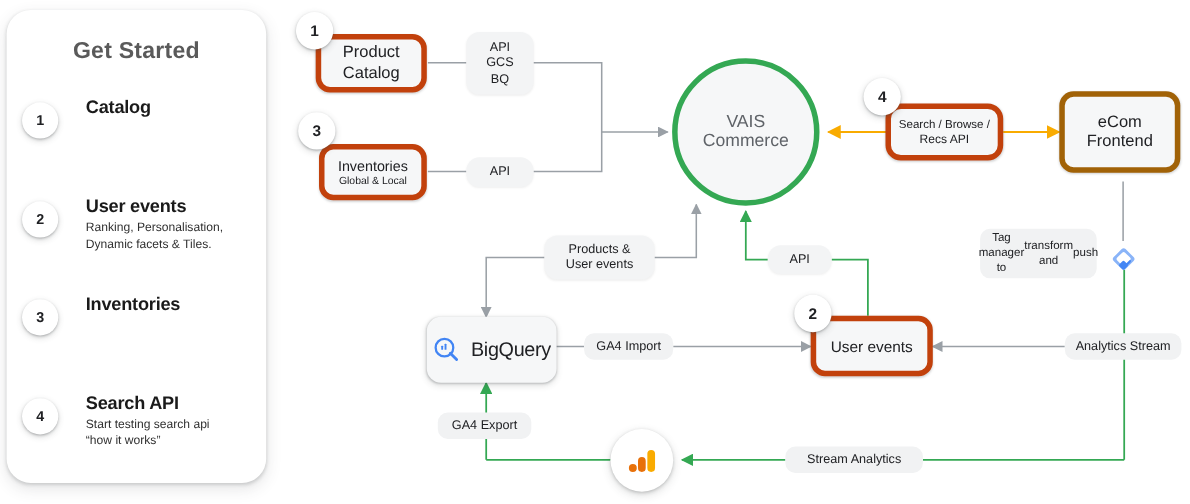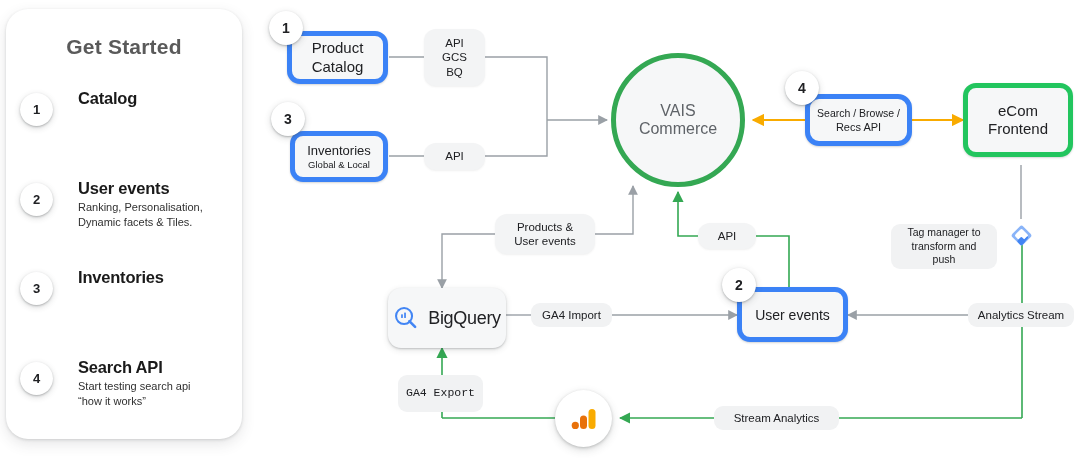--- a/index.html
+++ b/index.html
@@ -109,26 +109,26 @@
     display: flex;
     flex-direction: column;
     align-items: center;
     justify-content: center;
     text-align: center;
     background: #f6f7f8;
     color: #202124;
   }
   
   .node-yellow {
-    border: 5px solid #3b82f6;
+    border: 5px solid #c2410c;
     border-radius: 13px;
     box-shadow: 0 1px 2px rgba(60,64,67,.22);
   }
   .node-slate {
-    border: 5px solid #22c55e;
+    border: 5px solid #a16207;
     border-radius: 13px;
     background: #f6f7f8;
     box-shadow: 0 1px 2px rgba(60,64,67,.22);
   }
   
   .chip {
     position: absolute;
     box-sizing: border-box;
     background: #f1f2f3;
     border-radius: 9px;
@@ -396,28 +396,28 @@
 
     <div class="chip chip-soft" style="left:424px; top:143px; width:61px; height:27px;">API</div>
 
     <div class="chip chip-soft" style="left:495px; top:214px; width:100px; height:40px; flex-direction:column;">
       <span>Products &amp;</span>
       <span>User events</span>
     </div>
 
     <div class="chip chip-soft" style="left:698px; top:223px; width:58px; height:26px;">API</div>
 
-    <div class="chip" style="left:891px; top:224px; width:106px; height:45px; flex-direction:column; font-size:10.5px; line-height:13.5px;">
+    <div class="chip" style="left:891px; top:208px; width:106px; height:45px; flex-direction:row; font-size:10.5px; line-height:13.5px;">
       <span>Tag manager to</span>
       <span>transform and</span>
       <span>push</span>
     </div>
 
     <div class="chip" style="left:531px; top:303px; width:81px; height:24px;">GA4 Import</div>
 
-    <div class="chip" style="left:398px; top:375px; width:85px; height:37px;font-family:Liberation Mono, monospace;">GA4 Export</div>
+    <div class="chip" style="left:398px; top:375px; width:85px; height:24px;">GA4 Export</div>
 
     <div class="chip" style="left:968px; top:303px; width:106px; height:24px;">Analytics Stream</div>
 
     <div class="chip" style="left:714px; top:406px; width:125px; height:24px;">Stream Analytics</div>
 
   </div>
 </div>
 
 </body></html>

